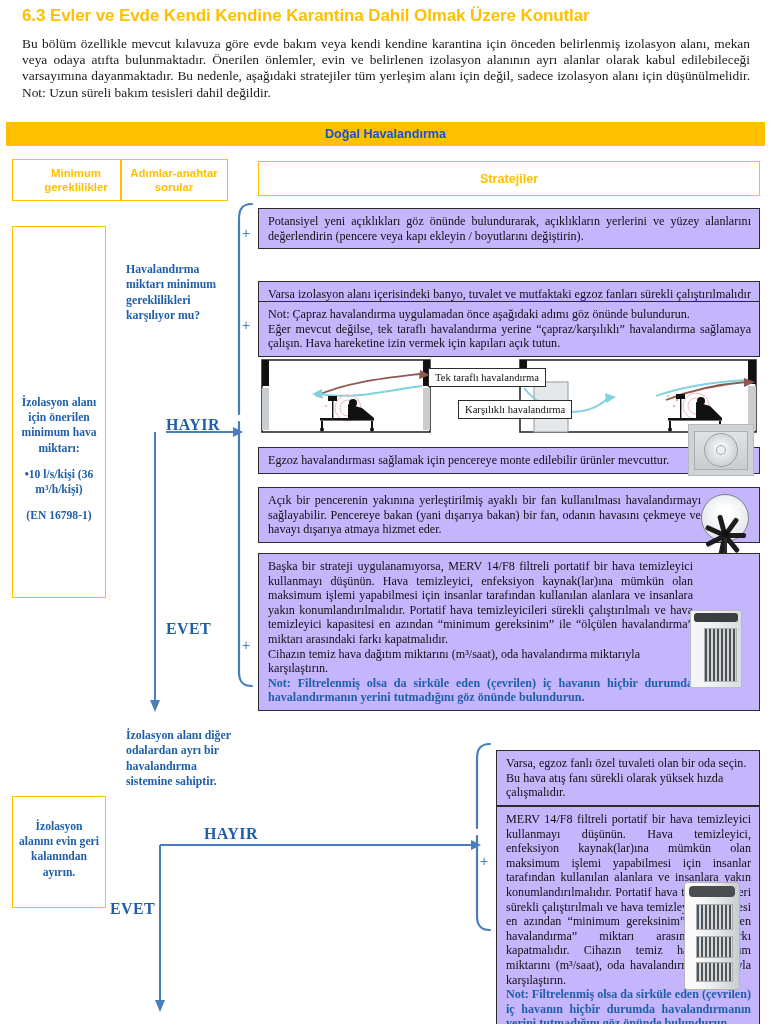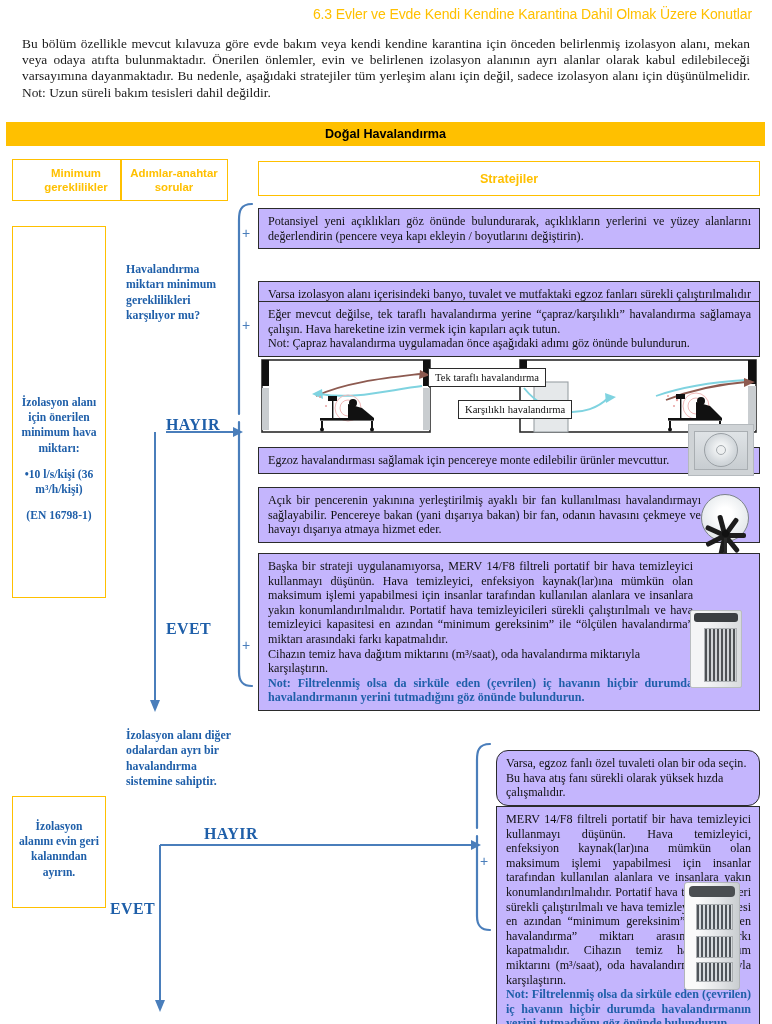--- a/index.html
+++ b/index.html
@@ -10,37 +10,36 @@
     font-family: "Liberation Serif", serif;
     color: #000;
     position: relative;
     overflow: hidden;
   }
 
   
   .page-title {
     position:absolute; left:22px; top:6px; width:730px;
     font-family:"Liberation Sans", sans-serif;
-    font-weight:400; font-size:14px; color:#FFC000;
+    font-weight:700; font-size:17px; color:#FFC000;
     letter-spacing:-0.1px;
-    text-align:right;
   }
   .intro {
     position:absolute; left:22px; top:36px; width:728px;
     font-size:13.4px; line-height:16.2px;
     text-align:justify; color:#1a1a1a;
   }
 
   
   .banner {
     position:absolute; left:6px; top:122px; width:759px; height:24px;
     background:#FFC000;
     display:flex; align-items:center; justify-content:center;
     font-family:"Liberation Sans", sans-serif;
-    font-weight:700; font-size:12.6px; color:#000000;
+    font-weight:700; font-size:12.6px; color:#1d4ed8;
   }
 
   
   .colhead {
     position:absolute;
     border:1.3px solid #FFC000;
     display:flex; align-items:center; justify-content:center;
     text-align:center;
     font-family:"Liberation Sans", sans-serif;
     font-weight:700; color:#FFC000;
@@ -84,21 +83,21 @@
   
   .wires { position:absolute; left:0; top:0; width:772px; height:1024px; pointer-events:none; }
 
   
   .sbox {
     position:absolute; border:1px solid #2b2b2b; background:#c4b5fd;
     padding:5px 8px 5px 9px;
     font-size:12.1px; line-height:14.6px; text-align:justify;
     color:#111;
   }
-  .sbox.nj { text-align:left;border-radius:12px; }
+  .sbox.nj { text-align:left; }
   .sbox .note { color:#1F5FA9; font-weight:700; display:block; }
   .plus {
     position:absolute; color:#4A7EBB; font-size:14px; font-weight:400;
     font-family:"Liberation Sans", sans-serif;
   }
 
   
   .roomwrap { position:absolute; }
   .roomlabel {
     position:absolute; border:1px solid #2b2b2b; background:#fff;
@@ -223,22 +222,22 @@
 <div class="sbox" style="left:258px; top:208px; width:502px;">
   <span>Potansiyel yeni açıklıkları göz önünde bulundurarak, açıklıkların yerlerini ve yüzey alanlarını değerlendirin (pencere veya kapı ekleyin / boyutlarını değiştirin).</span>
 </div>
 
 <div class="sbox" style="left:258px; top:281px; width:502px;">
   <span>Varsa izolasyon alanı içerisindeki banyo, tuvalet ve mutfaktaki egzoz fanları sürekli çalıştırılmalıdır</span>
 </div>
 
 <div class="plus" style="left:242px; top:317px;">+</div>
 <div class="sbox" style="left:258px; top:301px; width:502px;">
+  <span style="display:block">Not: Çapraz havalandırma uygulamadan önce aşağıdaki adımı göz önünde bulundurun.</span>
   <span>Eğer mevcut değilse, tek taraflı havalandırma yerine “çapraz/karşılıklı” havalandırma sağlamaya çalışın. Hava hareketine izin vermek için kapıları açık tutun.</span>
-  <span style="display:block">Not: Çapraz havalandırma uygulamadan önce aşağıdaki adımı göz önünde bulundurun.</span>
 </div>
 
 <div class="roomwrap" style="left:258px; top:356px; width:502px; height:88px;">
   <svg width="502" height="88" viewBox="0 0 502 88">
 
     <g>
       <rect x="4" y="4" width="168" height="72" fill="#ffffff" stroke="#2b2b2b" stroke-width="1.6"></rect>
       <rect x="4" y="4" width="7" height="26" fill="#111"></rect>
       <rect x="4" y="32" width="7" height="42" fill="#c9cdd0"></rect>
       <rect x="165" y="4" width="7" height="26" fill="#111"></rect>

